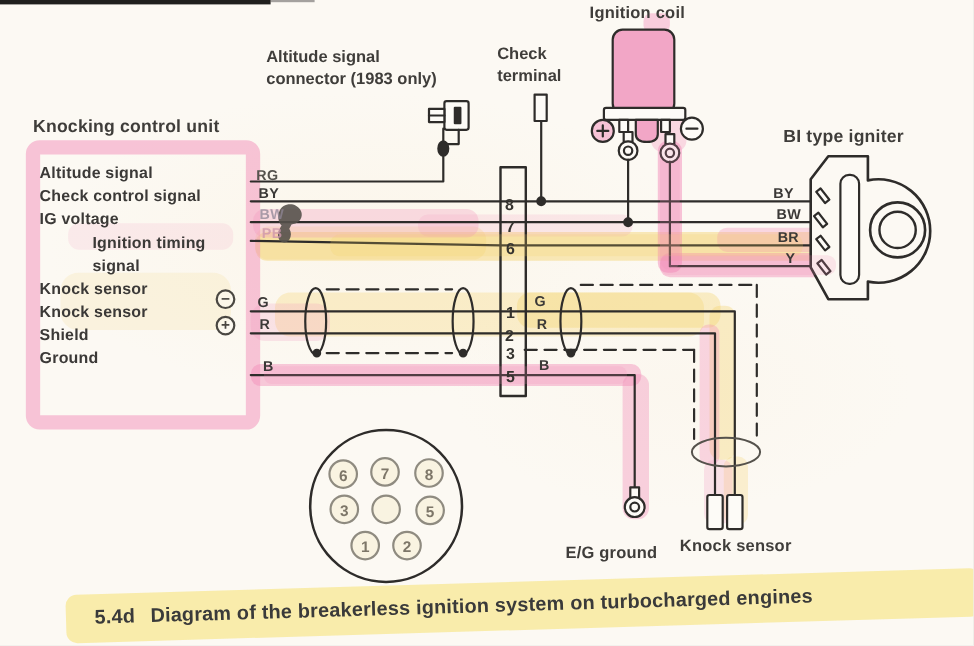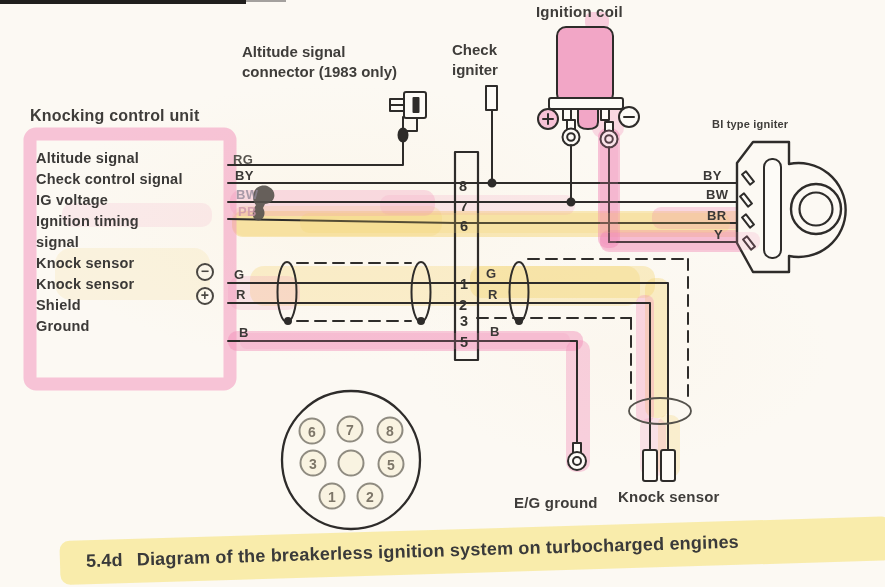--- a/index.html
+++ b/index.html
@@ -11,21 +11,21 @@
       #fcf9f3;
     font-family:"Liberation Sans", sans-serif;
     color:#3b3937;
   }
   .abs{position:absolute;}
   .lbl{font-weight:700;font-size:15px;line-height:19px;color:#3f3d3a;letter-spacing:.2px;white-space:nowrap;}
   .lbl-sm{font-weight:700;font-size:15px;line-height:20px;color:#3f3d3a;}
   #cu-title{left:30px;top:106px;font-size:16px;}
   #cu-rows{left:36px;top:148px;width:190px;}
   .cu-row{position:relative;font-weight:700;font-size:14.5px;line-height:21px;color:#3b3937;letter-spacing:.2px;}
-  .cu-row.narrow{width:122px;}
+  .cu-row.narrow{width:122px;padding-left:48px;}
   .polarity{
     position:absolute;left:160px;box-sizing:border-box;
     width:18px;height:18px;border:2px solid #4a4742;border-radius:50%;
     font-size:14px;line-height:13px;text-align:center;font-weight:700;color:#4a4742;
     background:rgba(252,248,240,.6);
   }
   .polarity.minus{top:10px;}
   .polarity.plus{top:13px;}
   svg text{font-family:"Liberation Sans", sans-serif;font-weight:700;fill:#3b3937;}
   text.wl{font-size:13px;letter-spacing:.3px;}
@@ -270,26 +270,26 @@
     <div class="cu-row">Ground</div>
   </div>
 
   <div class="abs lbl-sm" style="left:242px;top:42px">
     <div>Altitude signal</div>
     <div>connector (1983 only)</div>
   </div>
 
   <div class="abs lbl-sm" style="left:452px;top:40px">
     <div>Check</div>
-    <div>igniter</div>
+    <div>terminal</div>
   </div>
 
   <div class="abs lbl" style="left:536px;top:2px">Ignition coil</div>
 
-  <div class="abs lbl" style="left:712px;top:115px;font-size:11px">BI type igniter</div>
+  <div class="abs lbl" style="left:712px;top:115px;font-size:16px">BI type igniter</div>
 
   <div class="abs lbl" style="left:514px;top:493px">E/G ground</div>
 
   <div class="abs lbl" style="left:618px;top:487px">Knock sensor</div>
 
   <div class="abs" id="cap-band"></div>
   <div class="abs" id="caption">
     <span class="fig-no">5.4d</span><span>Diagram of the breakerless ignition system on turbocharged engines</span>
   </div>
 

